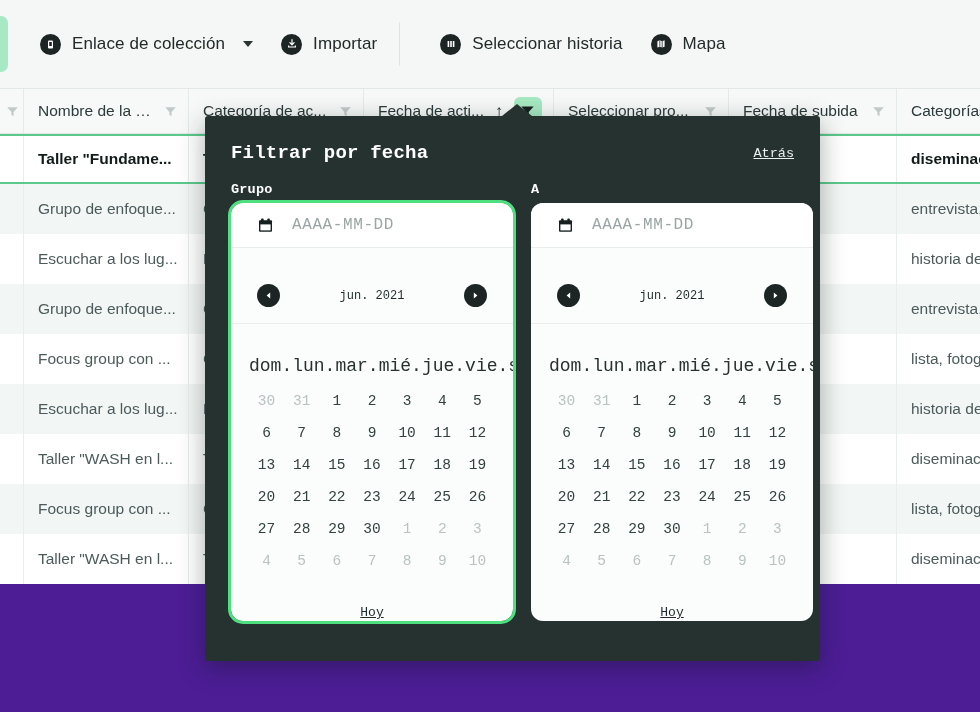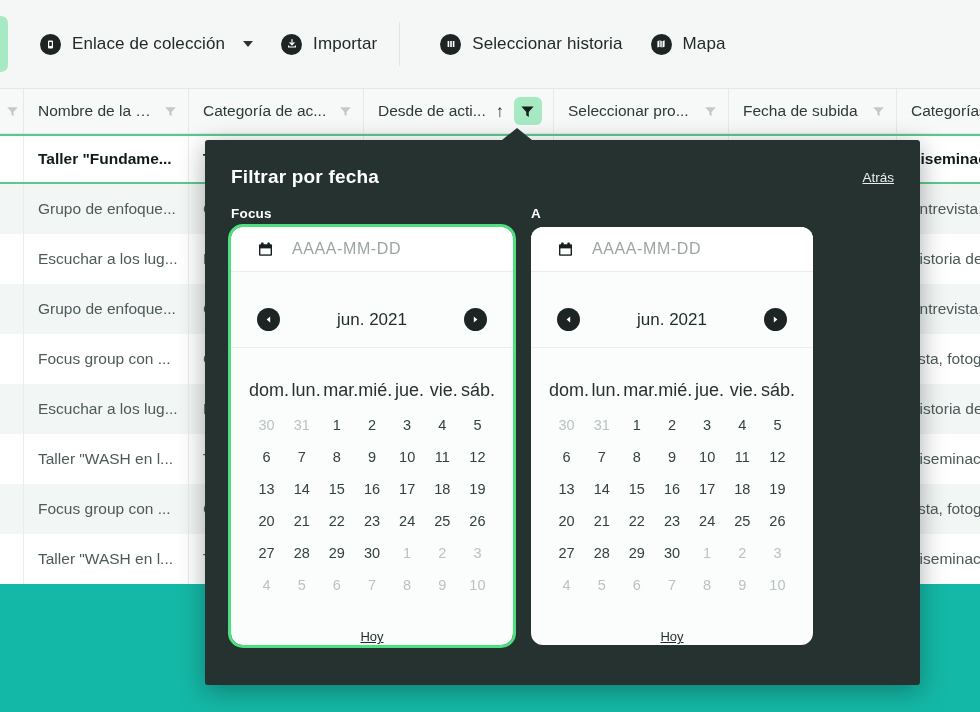--- a/index.html
+++ b/index.html
@@ -2,21 +2,21 @@
 <html><head>
 <meta charset="utf-8">
 <style>
   * { box-sizing: border-box; margin: 0; padding: 0; }
   html, body {
     width: 980px; height: 712px;
     background: #f1f5f4;
     font-family: "Liberation Sans", sans-serif;
     overflow: hidden;
   }
-  #app { position: relative; width: 980px; height: 712px; background: #14b8a6; }
+  #app { position: relative; width: 980px; height: 712px; background: #4c1d95; }
 
   
   .toolbar {
     position: absolute; top: 0; left: 0; width: 980px; height: 89px;
     background: #f4f7f6;
     display: flex; align-items: center;
     border-bottom: 1px solid #e2e8e6;
   }
   .left-green-tab {
     width: 14px; height: 56px; margin-left: -6px;
@@ -87,25 +87,26 @@
   .c0 { width: 24px; flex: 0 0 24px; padding: 0 4px; justify-content: flex-end; }
   .c1 { width: 165px; flex: 0 0 165px; }
   .c2 { width: 175px; flex: 0 0 175px; align-items: center; }
   .c3 { width: 190px; flex: 0 0 190px; }
   .c4 { width: 175px; flex: 0 0 175px; }
   .c5 { width: 168px; flex: 0 0 168px; }
   .c6 { width: 120px; flex: 0 0 120px; border-right: none; }
 
   
   .popup {
-    position: absolute; left: 205px; top: 140px;
-    width: 715px; height: 545px;
+    position: absolute; left: 205px; top: 116px;
+    width: 615px; height: 545px;
     background: #263230; border-radius: 3px;
     box-shadow: 0 6px 26px rgba(10,20,18,.35);
     z-index: 40;
+    font-family: Liberation Mono, monospace;
   }
   .popup-arrow {
     position: absolute; left: 297px; top: -12px;
     width: 0; height: 0;
     border-left: 15px solid transparent;
     border-right: 15px solid transparent;
     border-bottom: 12px solid #263230;
   }
   .popup-head {
     display: flex; align-items: center; justify-content: space-between;
@@ -136,21 +137,21 @@
   .month-nav {
     display: flex; align-items: center; justify-content: space-between;
     padding: 20px 26px 16px 26px;
     border-bottom: 1px solid #eaefee;
   }
   .nav-btn {
     width: 23px; height: 23px; border-radius: 50%;
     background: #1c2524; display: flex; align-items: center;
     justify-content: center; cursor: pointer; flex: 0 0 auto;
   }
-  .month-title { font-size: 17px; color: #1f2b2a; }
+  .month-title { font-size: 12px; color: #1f2b2a; }
   .cal-grid { padding: 10px 18px 0 18px; }
   .cal-row { display: flex; }
   .cal-cell {
     flex: 1 1 0; text-align: center; font-size: 14.5px;
     color: #334240; padding: 7px 0; line-height: 18px;
   }
   .cal-cell.hdr { color: #27322f; font-size: 18px; padding-bottom: 10px; }
   .cal-cell.muted { color: #b9c3c2; }
   .cal-cell.day { cursor: pointer; }
   .today-row { text-align: center; padding: 10px 0 0 0; }
@@ -233,21 +234,21 @@
       </div>
 
       <div class="th c2">
         <span class="th-label">Categoría de ac...</span>
         <svg class="filter-glyph" width="13" height="13" viewBox="0 0 13 13">
             <path d="M1.2 2.2h10.6L7.6 7v4.2L5.4 9.8V7z" fill="#7d8b8a"></path>
           </svg>
       </div>
 
       <div class="th c3">
-        <span class="th-label">Desde de acti...</span>
+        <span class="th-label">Fecha de acti...</span>
         <span class="sort-arrow">↑</span>
         <span class="filter-btn-active">
           <svg width="15" height="15" viewBox="0 0 13 13">
               <path d="M1.2 2.2h10.6L7.6 7v4.2L5.4 9.8V7z" fill="#17201f"></path>
             </svg>
         </span>
       </div>
 
       <div class="th c4">
         <span class="th-label">Seleccionar pro...</span>
@@ -357,21 +358,21 @@
     <div class="popup-arrow"></div>
 
     <div class="popup-head">
       <span class="popup-title">Filtrar por fecha</span>
       <span class="popup-back">Atrás</span>
     </div>
 
     <div class="panels">
 
       <div class="panel-col">
-        <div class="panel-label">Focus</div>
+        <div class="panel-label">Grupo</div>
         <div class="panel focused">
           <div class="date-input-row">
             <svg class="cal-icon" width="17" height="17" viewBox="0 0 17 17">
               <rect x="2" y="3.2" width="13" height="11.6" rx="1" fill="#16201f"></rect>
               <rect x="3.4" y="7.4" width="10.2" height="6" fill="#ffffff"></rect>
               <rect x="4.2" y="1.6" width="2.4" height="2.8" rx=".6" fill="#16201f"></rect>
               <rect x="10.4" y="1.6" width="2.4" height="2.8" rx=".6" fill="#16201f"></rect>
             </svg>
             <span class="date-ph">AAAA-MM-DD</span>
           </div>

